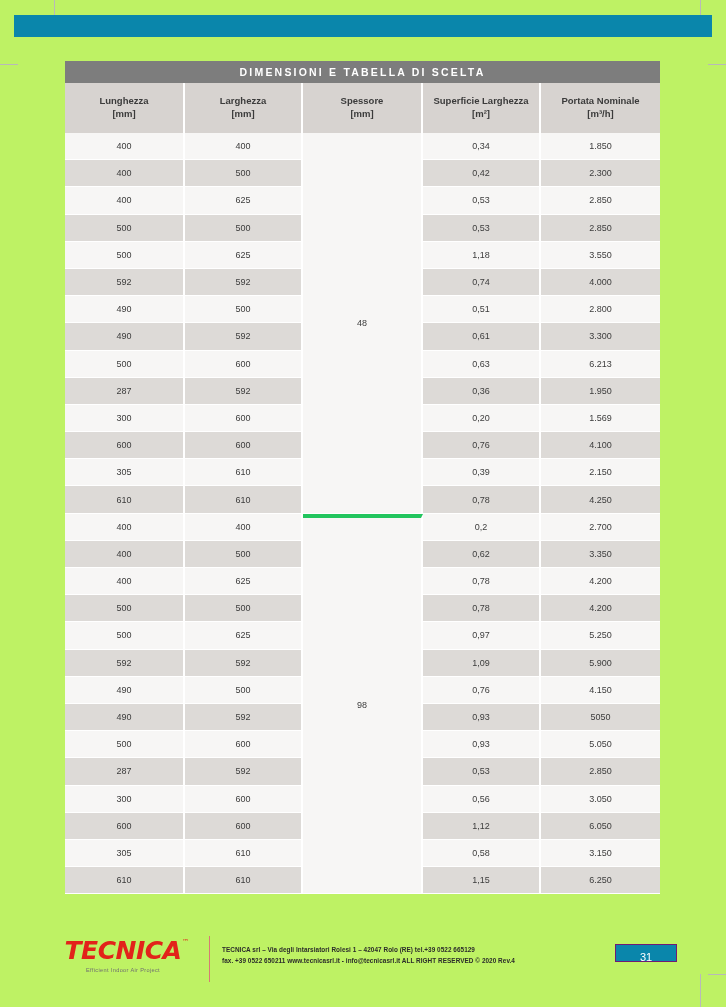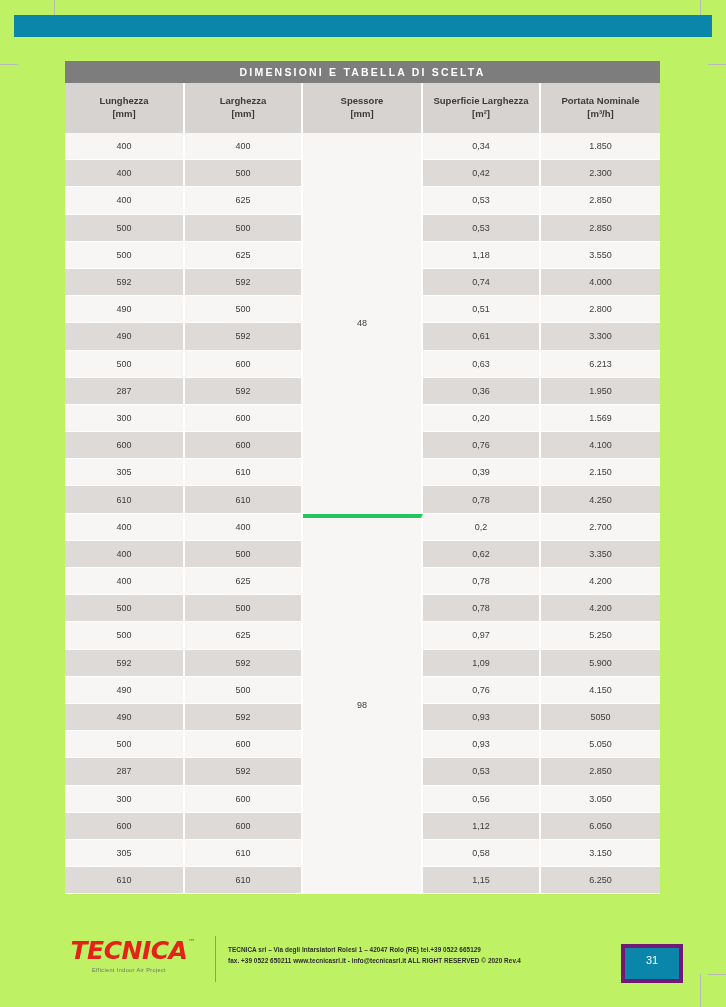--- a/index.html
+++ b/index.html
@@ -102,21 +102,21 @@
     background: #f7f6f5;
     font-size: 9px;
     color: #3c3c3c;
     border-bottom: none;
   }
   td.spess.sep-top { border-top: 4px solid #22c55e; }
 
   
   .footer {
     position: absolute;
-    left: 65px;
+    left: 59px;
     top: 936px;
     width: 595px;
     height: 46px;
     text-decoration: underline;
   }
 
   .logo-block {
     position: absolute;
     left: 0;
     top: 2px;
@@ -176,23 +176,23 @@
     position: absolute;
     left: 0;
     top: 0;
     width: 0;
   }
   .badge-box {
     position: absolute;
     left: 556px;
     top: 8px;
     width: 62px;
-    height: 39px;
+    height: 18px;
     background: #0a86ab;
-    border: 4px solid #701a75;
+    border: 1px solid #701a75;
     color: #ffffff;
     font-size: 11px;
     text-align: center;
     line-height: 25px;
   }
 </style>
 </head>
 <body>
 
 <div class="page">

